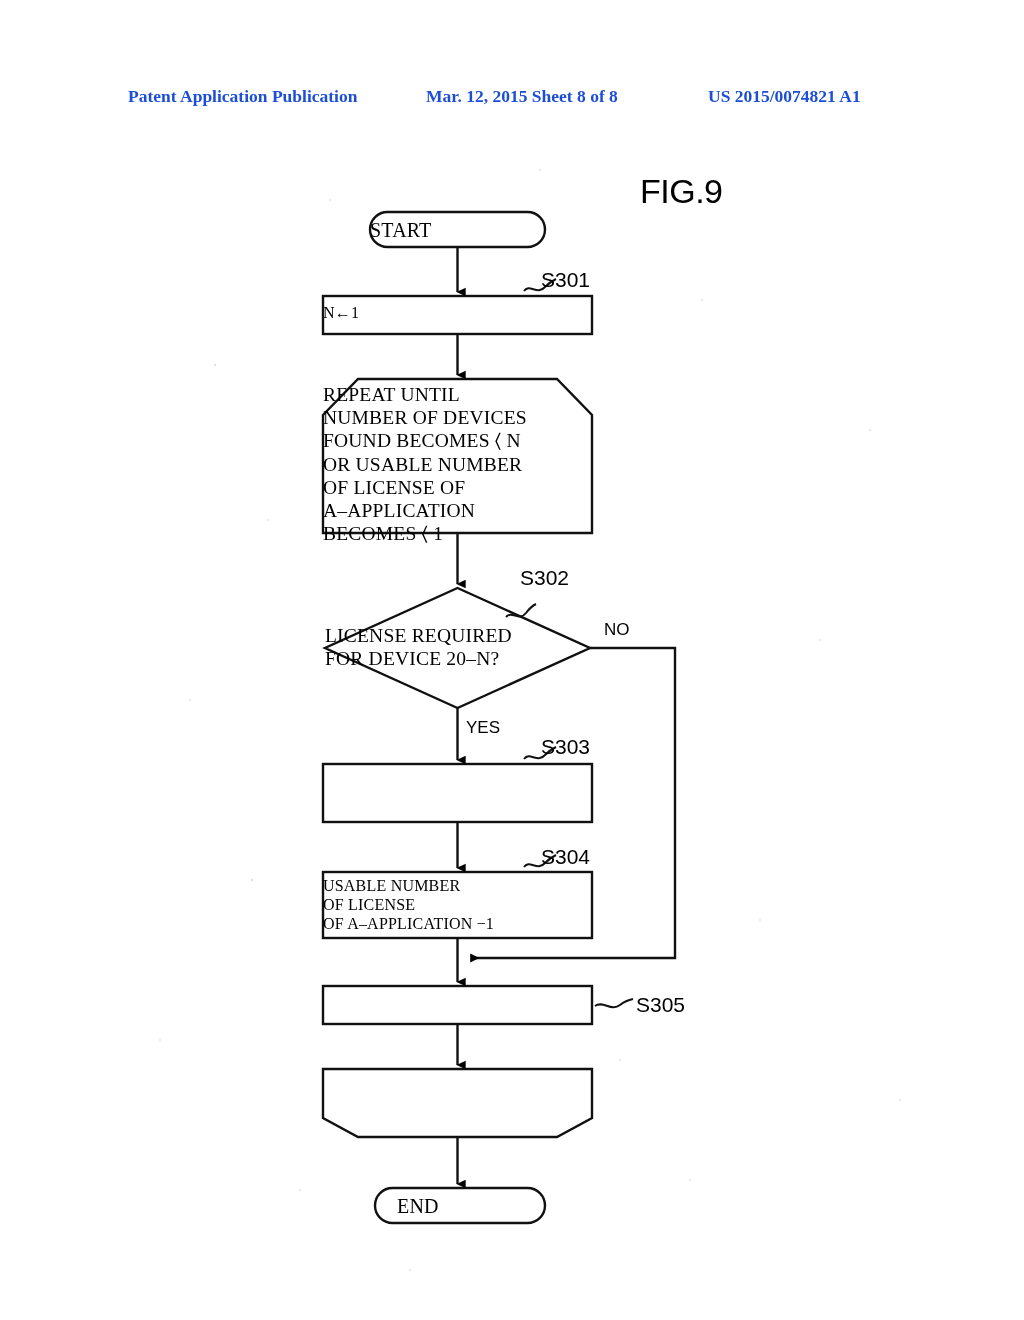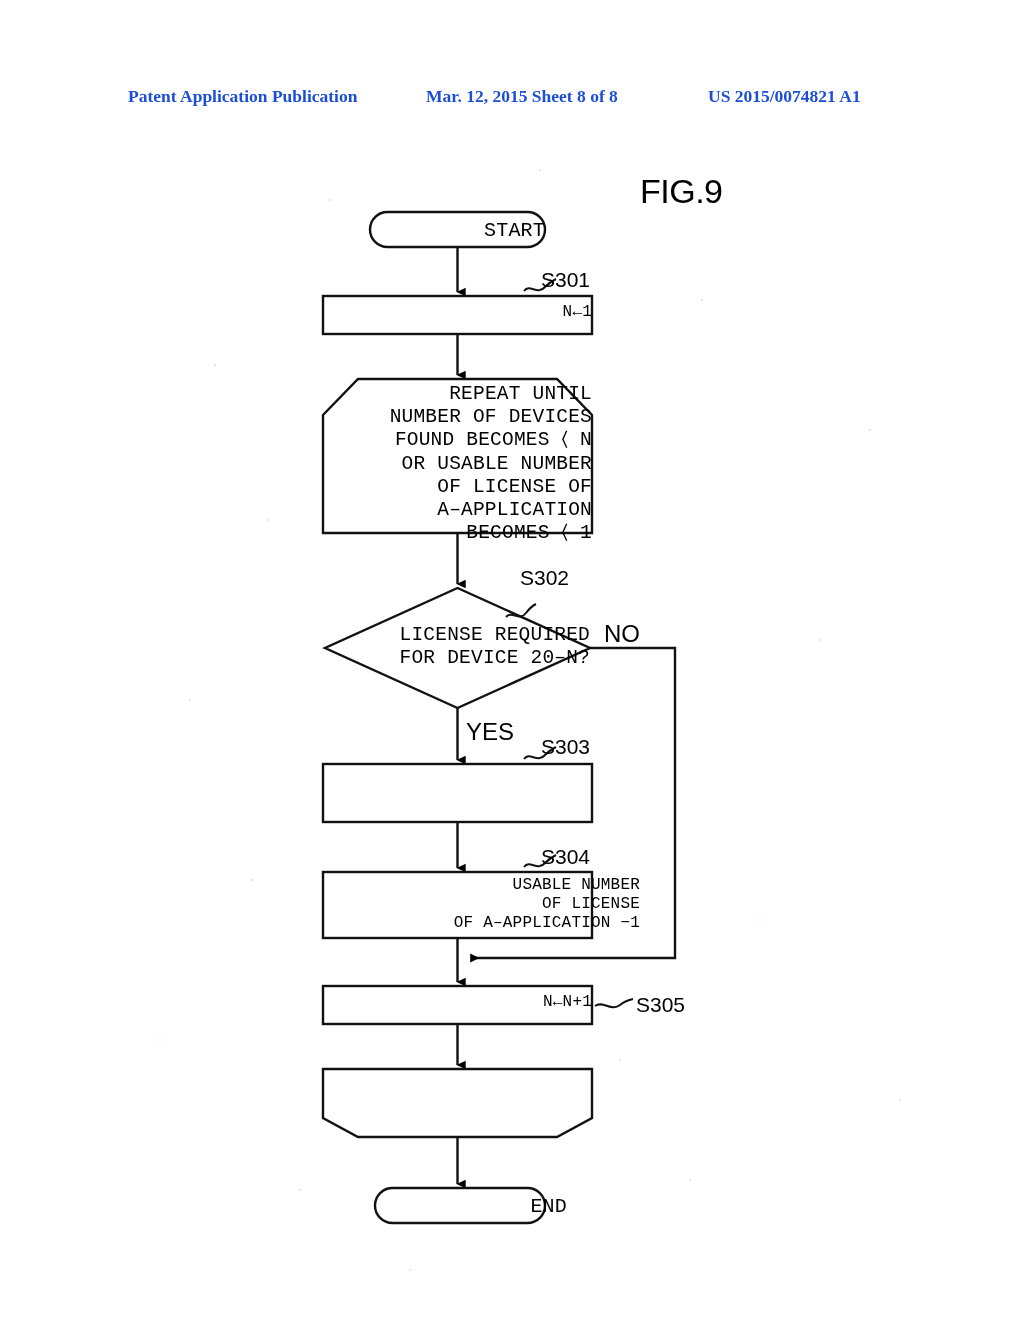--- a/index.html
+++ b/index.html
@@ -57,42 +57,42 @@
   #flow-svg {
     position: absolute;
     left: 0;
     top: 0;
     width: 1024px;
     height: 1320px;
   }
   
   .node-text {
     position: absolute;
-    text-align: right;
-    color: #000000;
-    font-family: Liberation Mono, monospace;
+    text-align: left;
+    color: #000000;
+    font-family: Liberation Serif, serif;
     line-height: 1.19;
     white-space: pre-line;
     letter-spacing: 0.2px;
   }
   .t-terminal { font-size: 20px; }
   .t-proc     { font-size: 16px; }
   .t-loop     { font-size: 19.5px; }
   .t-diamond  { font-size: 19.5px; }
   .step-label {
     position: absolute;
     font-family: "Liberation Sans", sans-serif;
     font-size: 21px;
     color: #000000;
     white-space: nowrap;
   }
   .branch-label {
     position: absolute;
     font-family: "Liberation Sans", sans-serif;
-    font-size: 24px;
+    font-size: 17px;
     color: #000000;
     white-space: nowrap;
   }
 </style>
 </head>
 <body>
 
 <div id="page">
 
   <div id="pub-header">
@@ -193,21 +193,20 @@
 BECOMES 〈 1</div>
 
   <div class="node-text t-diamond" style="left:325px; top:624px; width:265px;">LICENSE REQUIRED
 FOR DEVICE 20–N?</div>
 
 
   <div class="node-text t-proc" style="left:323px; top:876px; width:317px;">USABLE NUMBER
 OF LICENSE
 OF A–APPLICATION −1</div>
 
-  <div class="node-text t-proc" style="left:323px; top:993px; width:269px;">N←N+1</div>
 
   <div class="node-text t-proc" style="left:323px; top:1085px; width:269px;"></div>
 
   <div class="node-text t-terminal" style="left:397px; top:1195px; width:170px;">END</div>
 
   <div class="step-label" style="left:541px; top:268px;">S301</div>
 
   <div class="step-label" style="left:520px; top:566px;">S302</div>
 
   <div class="step-label" style="left:541px; top:735px;">S303</div>

